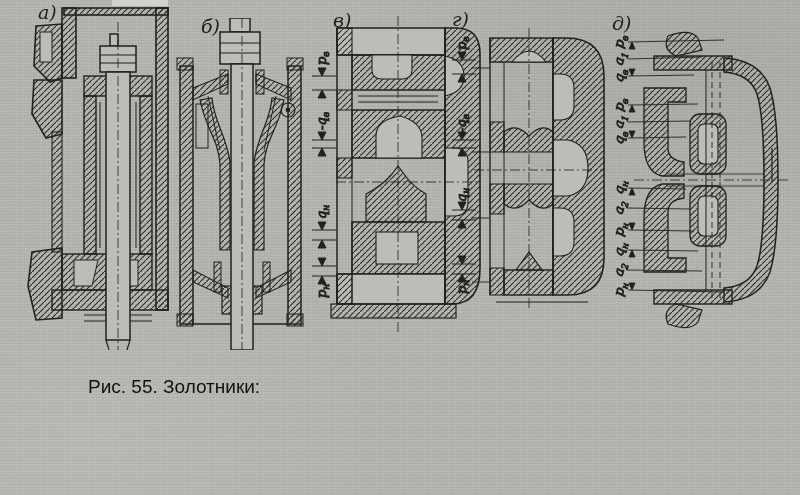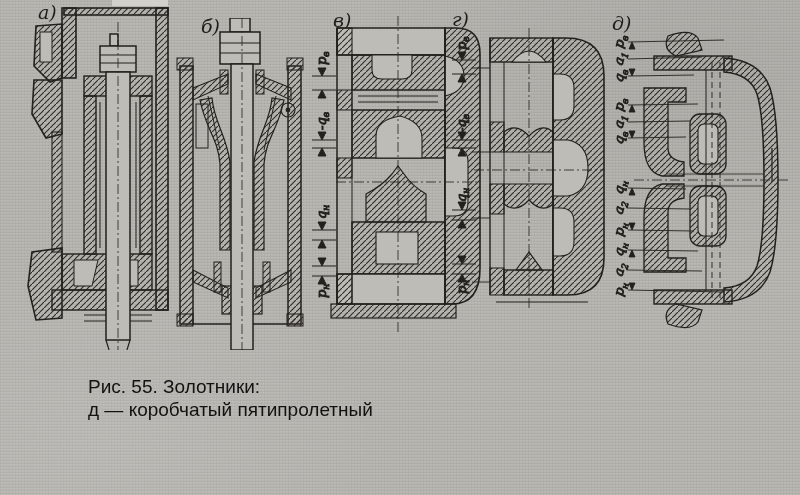--- a/index.html
+++ b/index.html
@@ -283,15 +283,14 @@
       <line x1="114" y1="32" x2="114" y2="268" stroke-width="0.9" stroke-dasharray="6 4"></line>
       <line x1="166" y1="118" x2="166" y2="152" stroke-width="1.2"></line>
       <line x1="60" y1="144" x2="158" y2="144" stroke-width="0.8"></line>
       <line x1="60" y1="156" x2="158" y2="156" stroke-width="0.8"></line>
     </g>
     <line x1="28" y1="150" x2="184" y2="150" stroke="#22211d" stroke-width="0.8" stroke-dasharray="10 3 2 3"></line>
   </svg>
 
   <div class="caption">
     <div>Рис. 55. Золотники:</div>
-    <div>д — коробчатый пятипролетный</div>
   </div>
 </div>
 
 </body></html>

